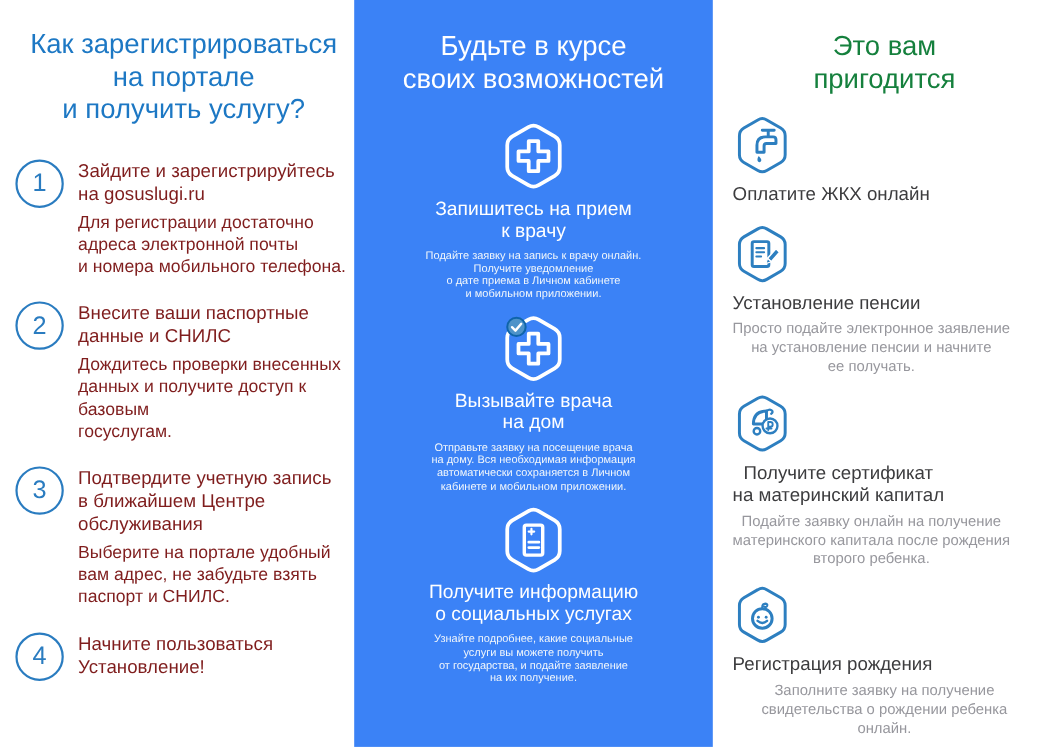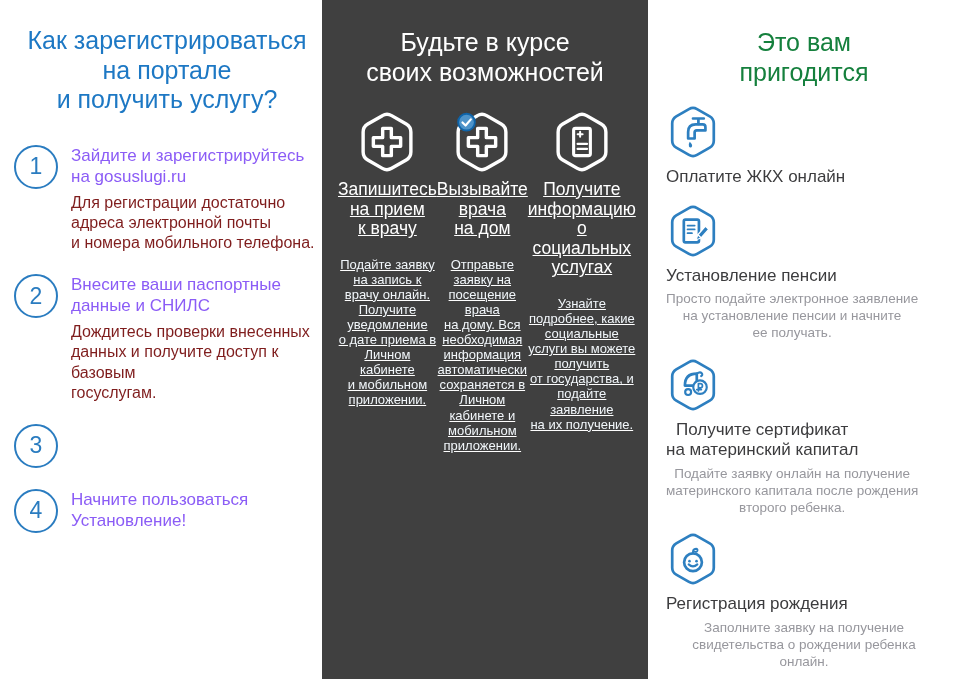--- a/index.html
+++ b/index.html
@@ -18,34 +18,34 @@
     text-align:center;margin:0 0 0 4px;
   }
   .steps{margin-top:30px;display:flex;flex-direction:column;gap:21px;}
   .step{display:flex;align-items:flex-start;}
   .step-circle{
     width:44px;height:44px;border:2px solid #2a7cc0;border-radius:50%;
     color:#2a7cc0;font-size:23px;line-height:1;
     display:flex;align-items:center;justify-content:center;
     flex:none;margin-right:13px;box-sizing:border-box;
   }
-  .step-heading{font-size:17px;line-height:1.24;color:#8b5cf6;}
+  .step-heading{font-size:17px;line-height:1.24;color:#7f1d1d;}
   .step-body{margin-top:6px;font-size:16px;line-height:1.26;color:#7f1d1d;width:252px;}
 
   
   .col-mid{
-    width:326px;box-sizing:border-box;background:#404040;
+    width:326px;box-sizing:border-box;background:#3b82f6;
     color:#ffffff;text-align:center;padding:27px 16px 0 16px;
   }
   .mid-title{font-size:25px;line-height:1.2;margin:0;}
-  .mid-items{margin-top:12px;display:flex;text-decoration:underline;}
+  .mid-items{margin-top:12px;display:flex;flex-direction:column;}
   .mid-item{margin-top:12px;display:flex;flex-direction:column;align-items:center;}
   .mid-icon svg{display:block;}
   .mid-heading{margin-top:7px;font-size:17.5px;line-height:1.12;}
-  .mid-body{margin-top:18px;font-size:13px;line-height:1.16;color:#f2f7fb;}
+  .mid-body{margin-top:8px;font-size:10px;line-height:1.16;color:#f2f7fb;}
 
   
   .col-right{flex:1;box-sizing:border-box;text-align:center;padding:27px 18px 0 18px;}
   .right-title{font-size:25px;line-height:1.2;color:#15803d;margin:0;}
   .right-items{margin-top:2px;display:flex;flex-direction:column;}
   .right-item{margin-top:16px;display:flex;flex-direction:column;align-items:flex-start;}
   .right-icon svg{display:block;}
   .right-heading{margin-top:8px;font-size:17px;line-height:1.22;color:#3c3c3e;}
   .right-body{margin-top:5px;font-size:13.5px;line-height:1.24;color:#97979d;}
 
@@ -88,20 +88,28 @@
           <div class="step-body pre">Дождитесь проверки внесенных
 данных и получите доступ к базовым
 госуслугам.</div>
         </div>
       </div>
 
       <div class="step">
         <div class="step-circle">
           <span>3</span>
         </div>
+        <div class="step-text">
+          <div class="step-heading pre">Подтвердите учетную запись
+в ближайшем Центре
+обслуживания</div>
+          <div class="step-body pre">Выберите на портале удобный
+вам адрес, не забудьте взять
+паспорт и СНИЛС.</div>
+        </div>
       </div>
 
       <div class="step">
         <div class="step-circle">
           <span>4</span>
         </div>
         <div class="step-text">
           <div class="step-heading pre">Начните пользоваться
 Установление!</div>
         </div>

